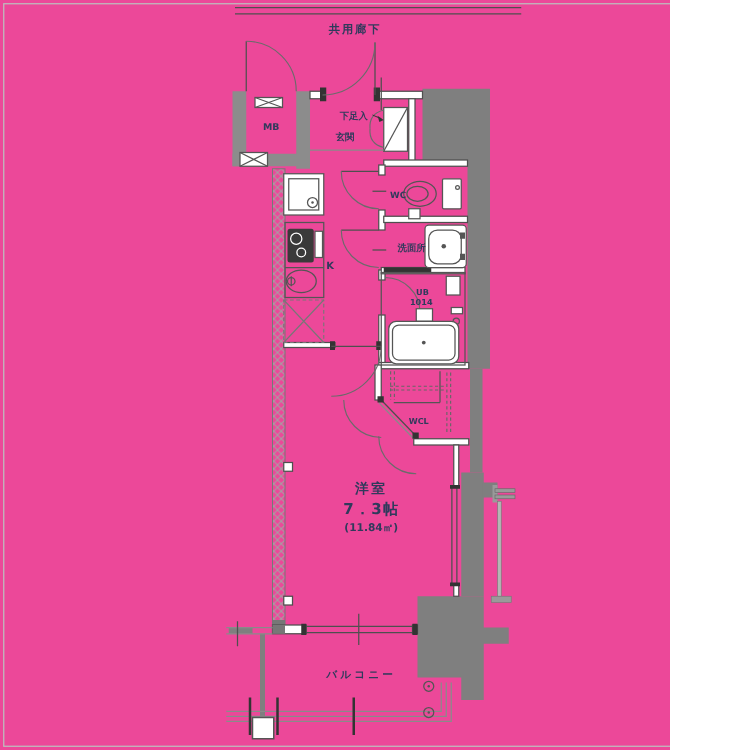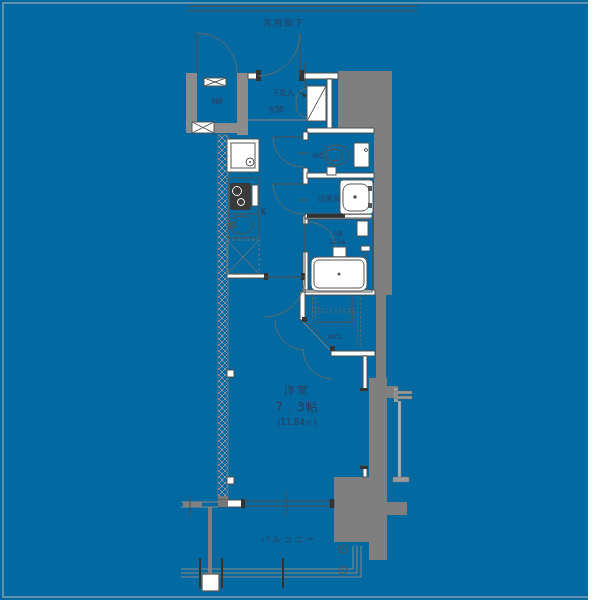--- a/index.html
+++ b/index.html
@@ -1,19 +1,20 @@
 <!DOCTYPE html>
 <html><head>
 <meta charset="utf-8">
 <style>
   html,body{margin:0;padding:0;background:#fff;}
   .stage{
-    position:relative;width:588px;height:600px;background:#0369a1;
+    position:relative;width:536px;height:600px;background:#ec4899;
     font-family:"DejaVu Sans","Liberation Sans",sans-serif;
     overflow:hidden;
+    font-weight:bold;
   }
   svg{position:absolute;left:0;top:0;}
   text{
     fill:#303a5c;
     font-family:"DejaVu Sans","Liberation Sans",sans-serif;
   }
   .t-mid{text-anchor:middle;}
   .ln{stroke:#4f4f4f;stroke-width:1;fill:none;}
   .ln-lt{stroke:#8a8a8a;stroke-width:1;fill:none;}
   .arc{stroke:#6b6b6b;stroke-width:0.9;fill:none;}

